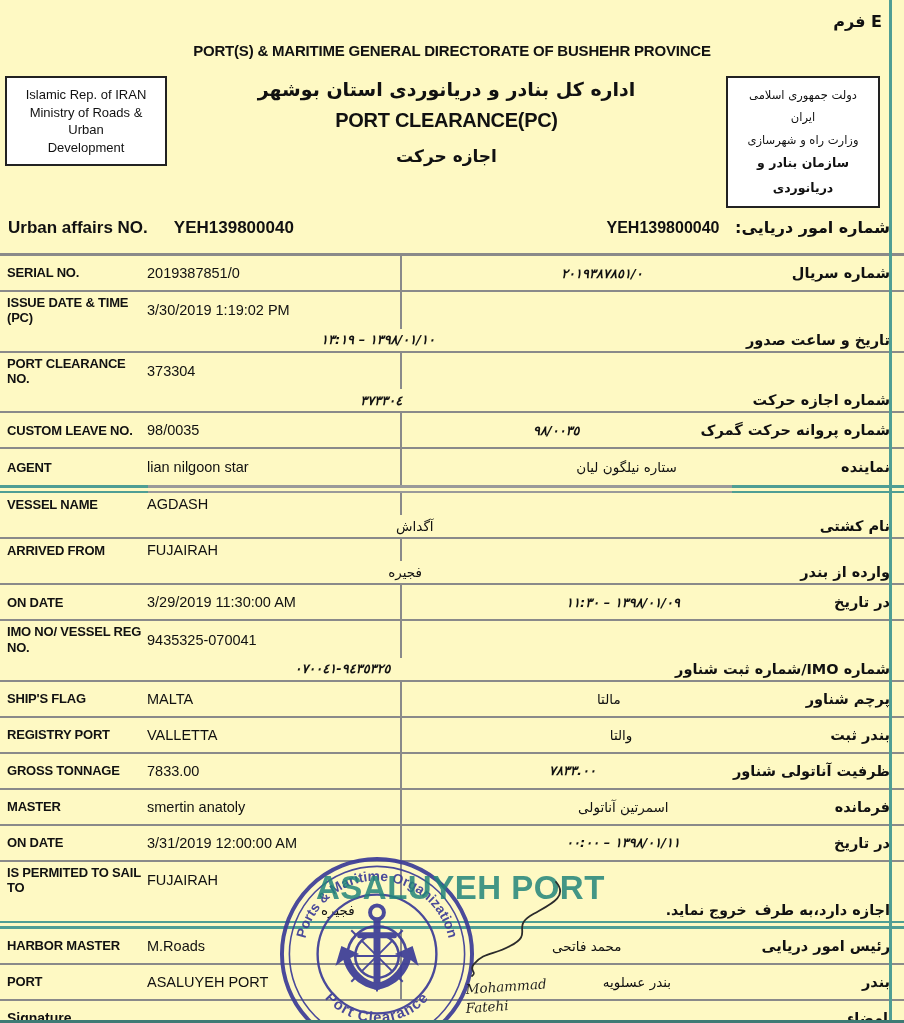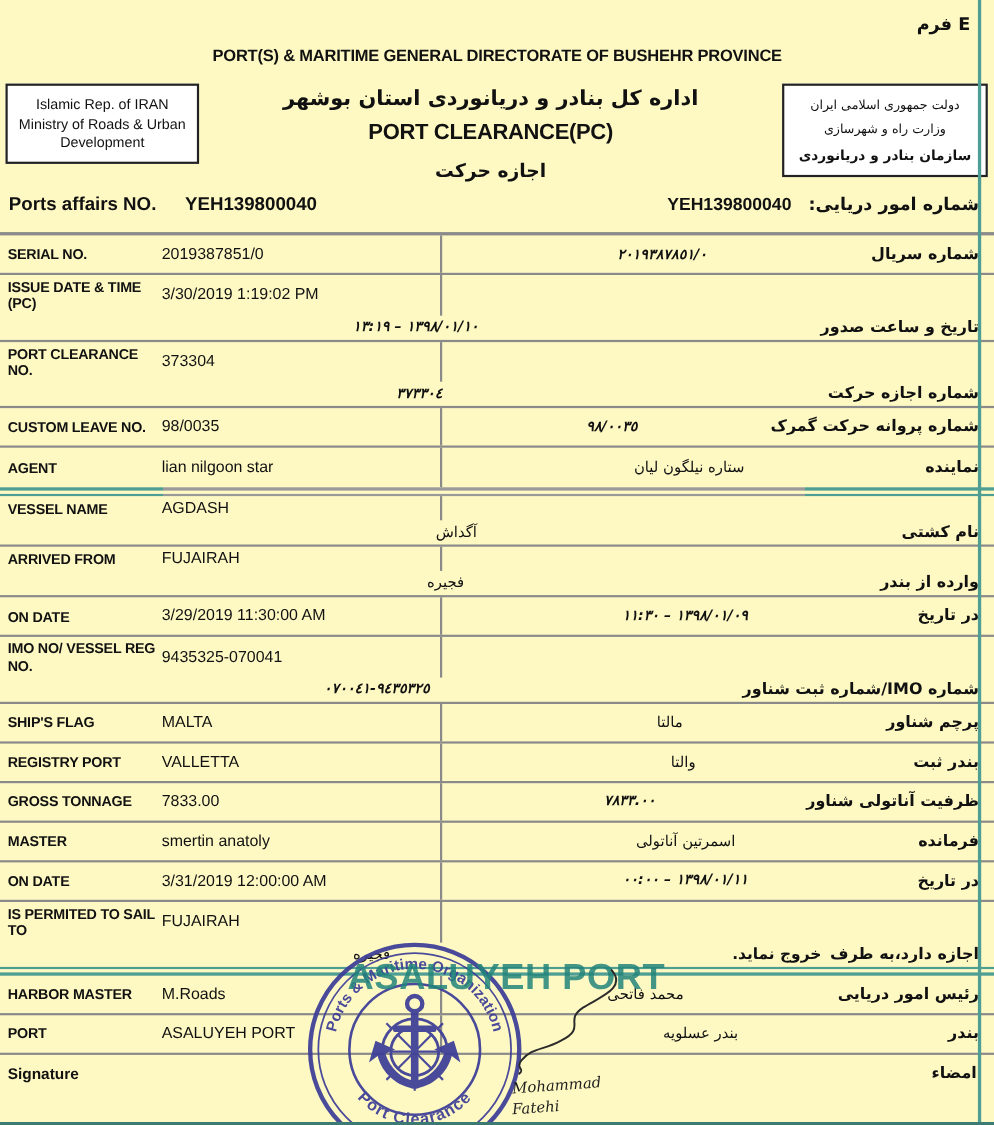--- a/index.html
+++ b/index.html
@@ -25,22 +25,22 @@
     font-weight: bold; font-size: 15px; letter-spacing: -0.2px;
   }
   .boxes-row {
     display: flex; align-items: flex-start;
     margin-top: 17px; padding: 0 6px 0 5px;
   }
   .org-box {
     border: 2px solid #222; background:#fff;
     text-align: center; padding: 8px 6px;
   }
-  .org-box.left { width: 176px; font-size: 13px; line-height: 1.35; }
-  .org-box.right { width: 187px; font-size: 11.5px; line-height: 1.95; padding: 6px 8px; }
+  .org-box.left { width: 162px; font-size: 13px; line-height: 1.35; }
+  .org-box.right { width: 154px; margin-right: 18px; font-size: 11.5px; line-height: 1.95; padding: 6px 8px; }
   .org-box.right .b { font-weight: bold; font-size: 12.5px; }
   .center-head { flex: 1; text-align: center; }
   .center-head .fa-title { font-weight: bold; font-size: 19px; margin-top: 2px; }
   .center-head .en-title { font-weight: bold; font-size: 20px; margin-top: 9px; letter-spacing: -0.3px; }
   .center-head .fa-sub { font-weight: bold; font-size: 17px; margin-top: 14px; }
   .marine-row {
     display: flex; justify-content: space-between; align-items: baseline;
     margin-top: 10px; padding: 0 14px 0 8px;
     font-weight: bold; font-size: 17px;
   }
@@ -119,21 +119,21 @@
     </div>
     <div class="org-box right fa" dir="rtl">
       <div>دولت جمهوری اسلامی ایران</div>
       <div>وزارت راه و شهرسازی</div>
       <div class="b">سازمان بنادر و دریانوردی</div>
     </div>
   </div>
 
   <div class="marine-row">
     <div>
-      <span>Ports affairs NO.</span><span class="gap"></span><span>YEH139800040</span>
+      <span>Urban affairs NO.</span><span class="gap"></span><span>YEH139800040</span>
     </div>
     <div class="marine-fa fa" dir="rtl">
       <span>شماره امور دریایی:</span>
       <span class="val ltr">YEH139800040</span>
     </div>
   </div>
 
   <div class="grid">
 
     <div class="row">

